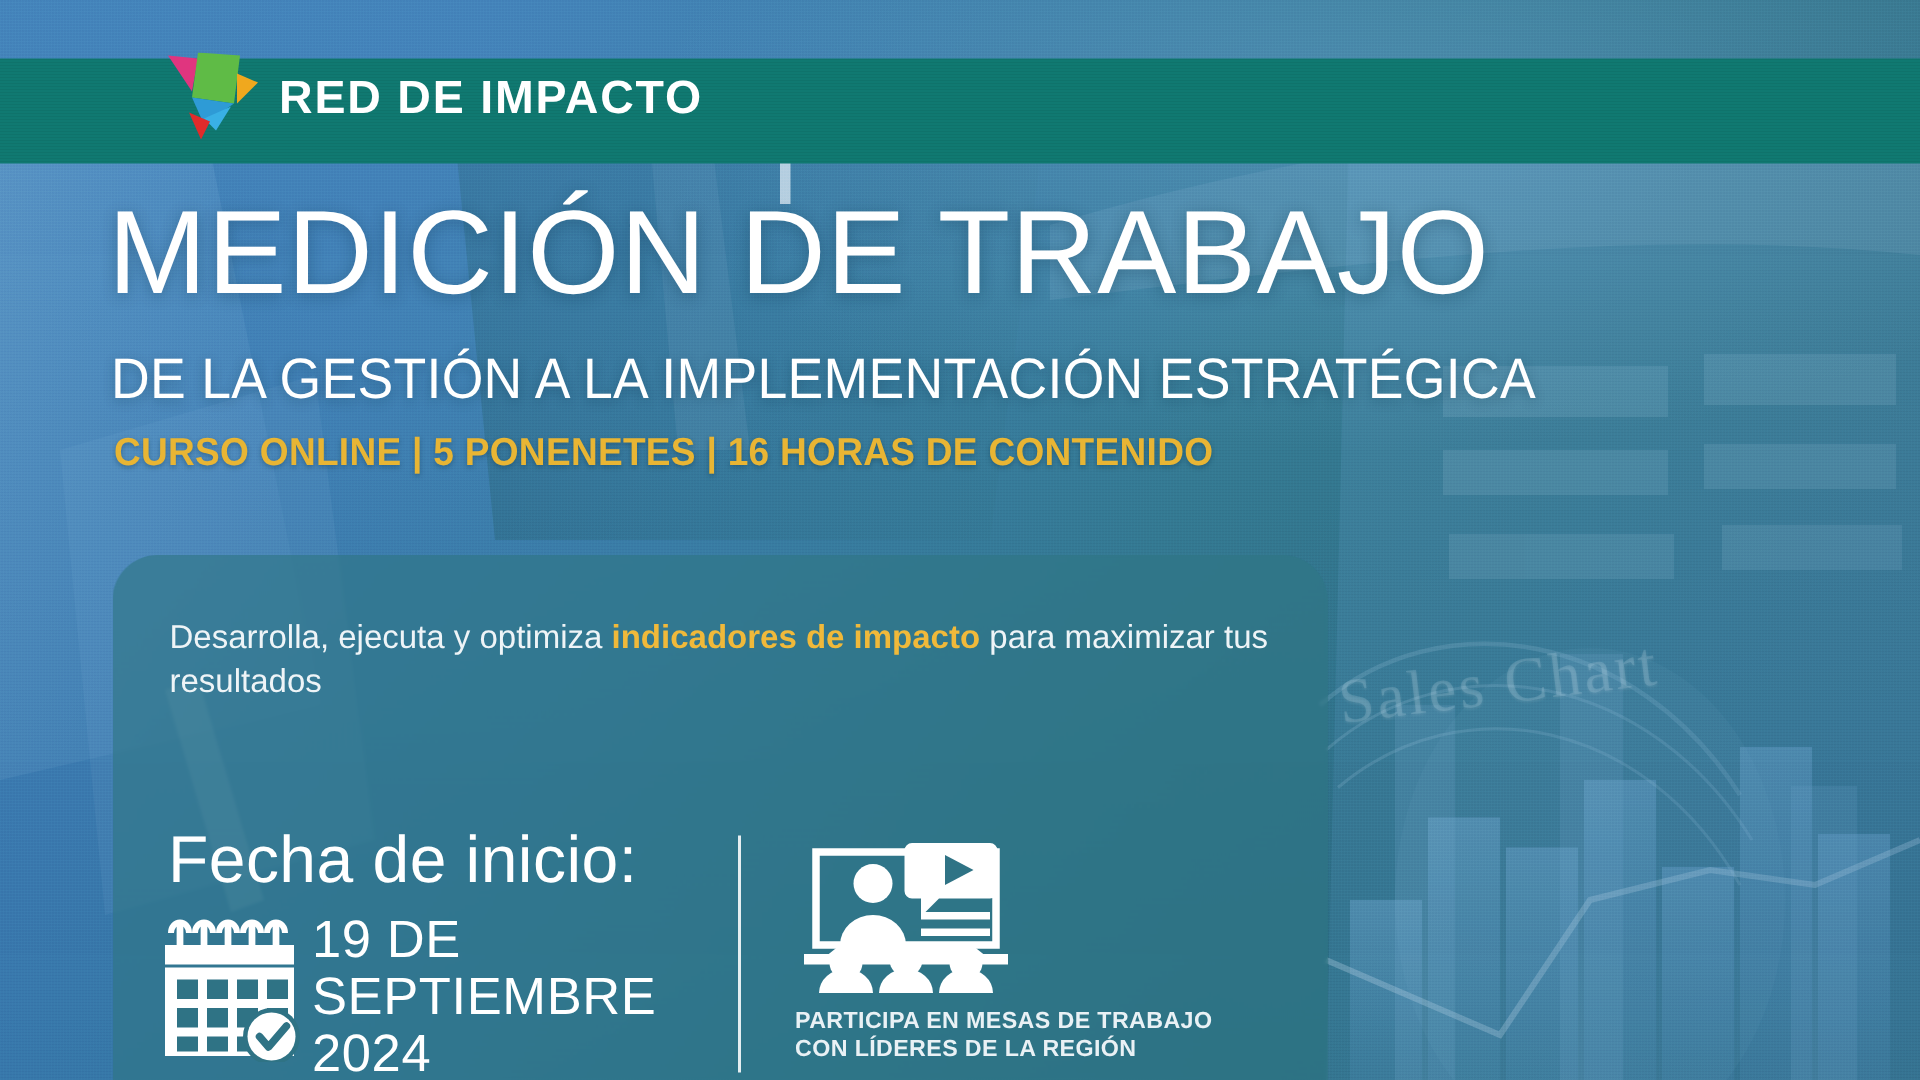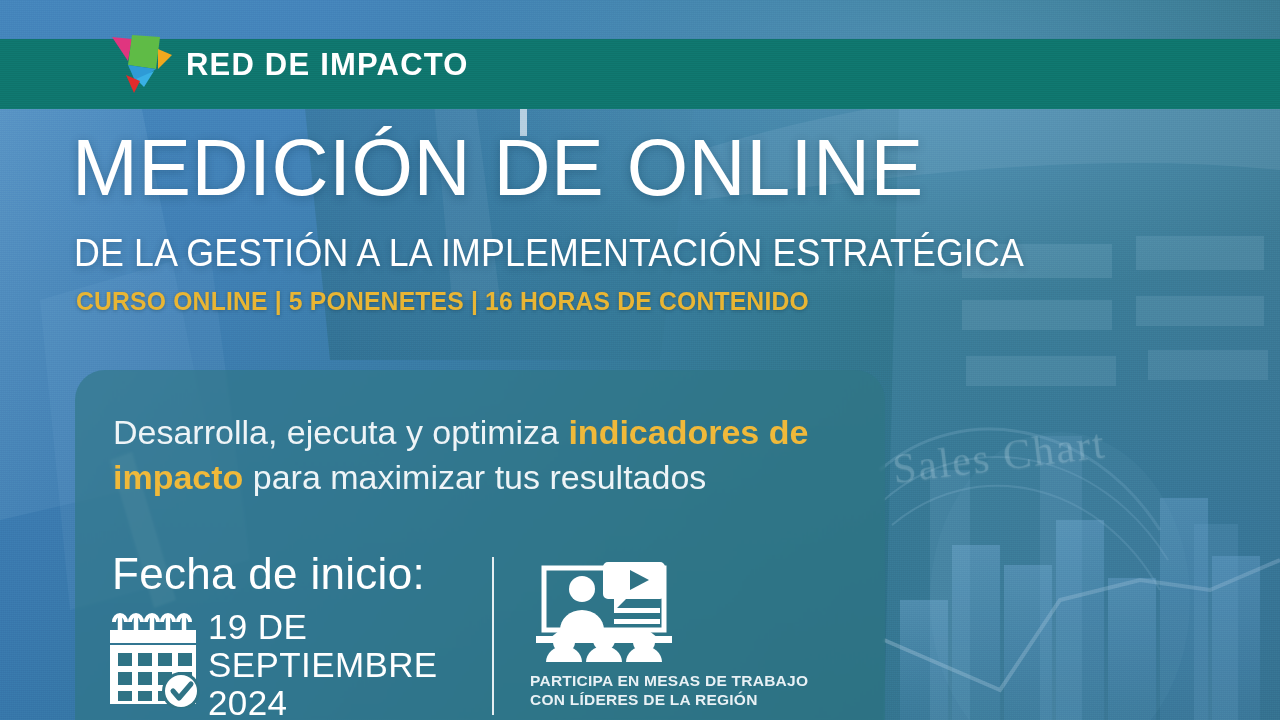--- a/index.html
+++ b/index.html
@@ -84,21 +84,21 @@
   
   .panel{
     position:absolute;left:75px;top:370px;width:810px;height:390px;
     background:rgba(46,118,133,.62);
     border-radius:30px 30px 0 0;
     backdrop-filter:blur(1px);
   }
 
   .lead{
     position:absolute;left:113px;top:410px;width:760px;
-    font-size:34px;line-height:1.32;font-weight:300;color:#eef4f7;
+    font-size:22px;line-height:1.32;font-weight:300;color:#eef4f7;
   }
   .lead b{font-weight:bold;color:#f0b93a;}
 
   
   .date-label{
     position:absolute;left:112px;top:552px;
     font-size:44px;line-height:1;font-weight:300;color:#ffffff;letter-spacing:.3px;
   }
   .cal-icon{position:absolute;left:108px;top:612px;width:92px;height:96px;}
   .date-value{
@@ -206,21 +206,21 @@
           <polygon points="48,14 62,20 48,34" fill="#f0a81e"></polygon>
           <polygon points="18,30 46,34 26,48" fill="#2e9bd6"></polygon>
           <polygon points="26,44 44,36 34,52" fill="#39b0e5"></polygon>
           <polygon points="16,40 30,46 24,58" fill="#e02b2b"></polygon>
         </svg>
       </div>
       <div class="brand-word">RED DE IMPACTO</div>
     </div>
   </div>
 
-  <div class="title">MEDICIÓN DE ONLINE</div>
+  <div class="title">MEDICIÓN DE TRABAJO</div>
   <div class="subtitle">DE LA GESTIÓN A LA IMPLEMENTACIÓN ESTRATÉGICA</div>
   <div class="kicker">CURSO ONLINE | 5 PONENETES | 16 HORAS DE CONTENIDO</div>
 
   <div class="panel"></div>
 
   <div class="lead">
     <span>Desarrolla, ejecuta y optimiza </span><b>indicadores de impacto</b><span> para maximizar tus resultados</span>
   </div>
 
   <div class="date-label">Fecha de inicio:</div>

